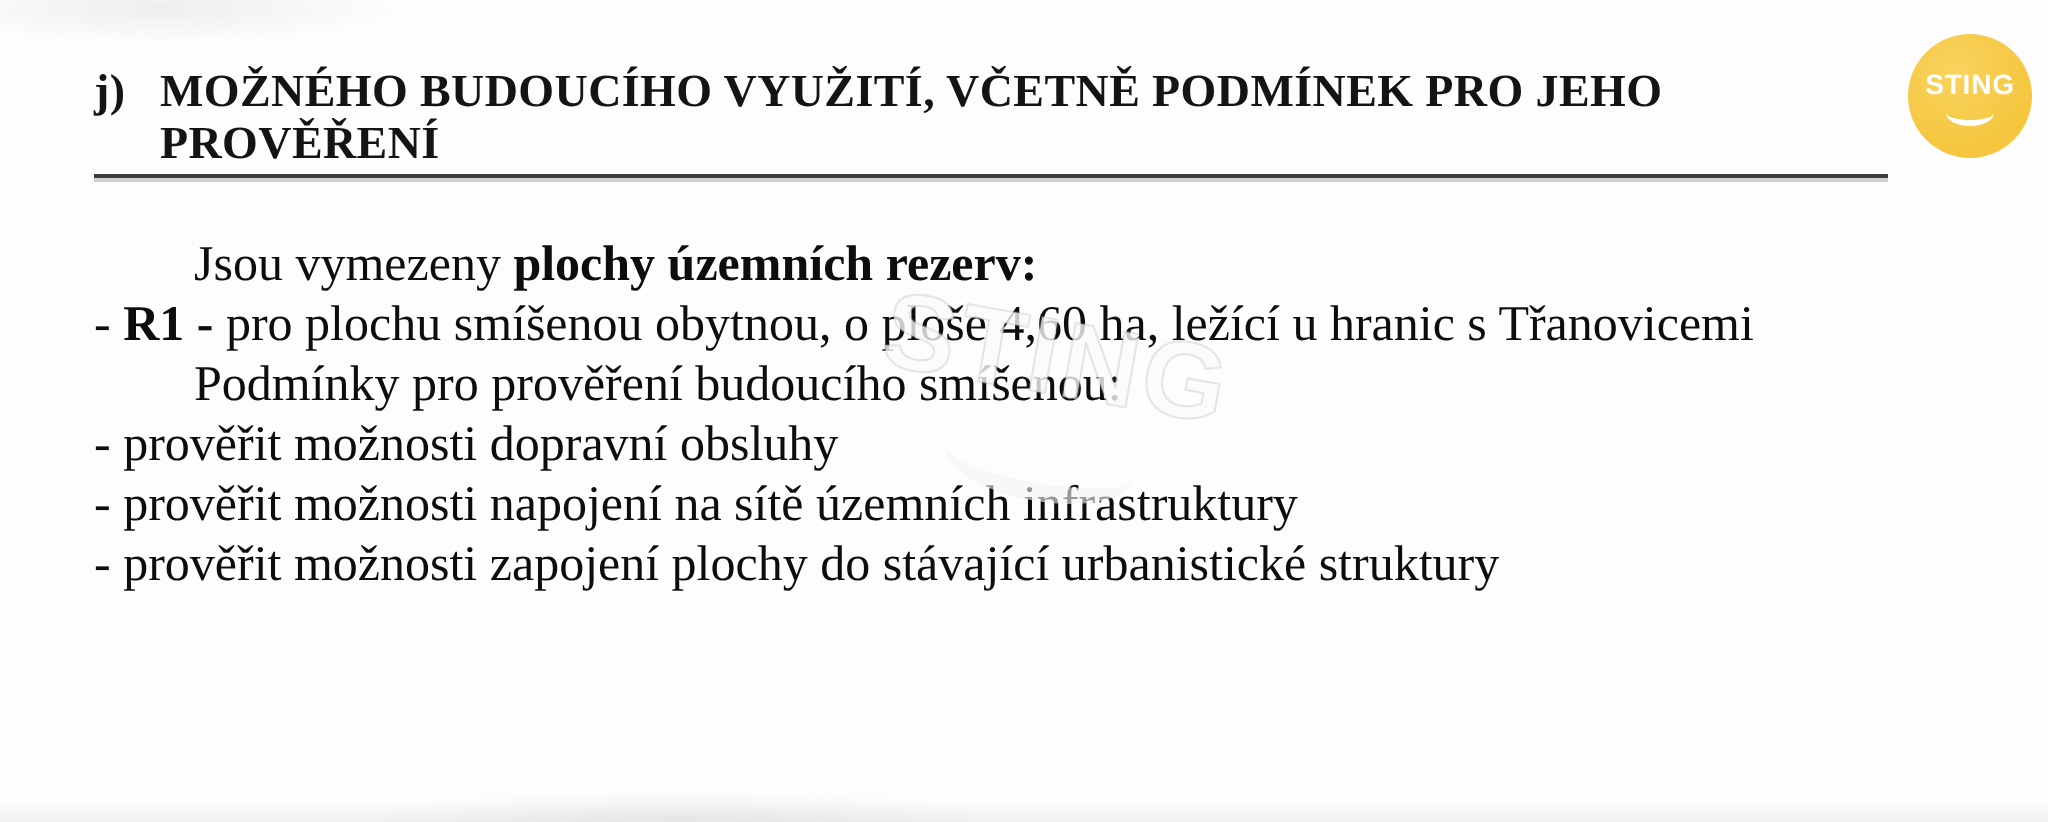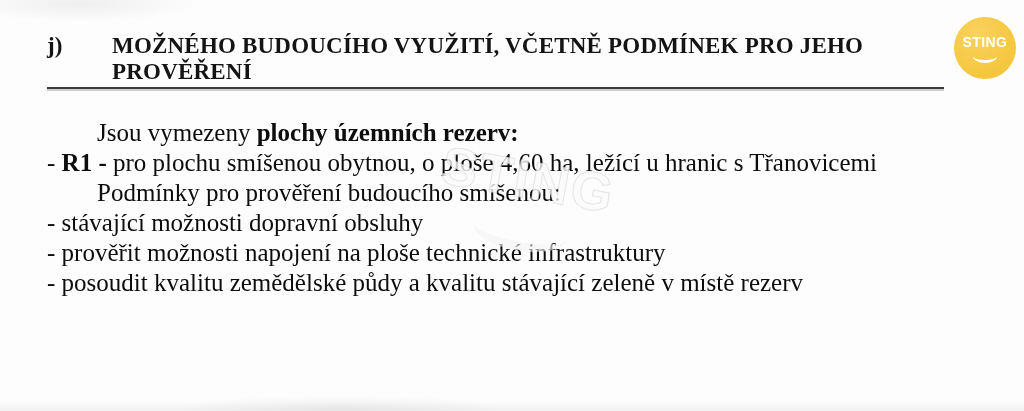--- a/index.html
+++ b/index.html
@@ -136,36 +136,36 @@
   }
 </style>
 </head>
 <body>
 
 <div class="page">
 
   <div class="heading">
     <span class="heading-label">j)</span>
     <span class="heading-lines">
-      <span style="display:block;margin-left:32px;">MOŽNÉHO BUDOUCÍHO VYUŽITÍ, VČETNĚ PODMÍNEK PRO JEHO PROVĚŘENÍ</span>
+      <span style="display:block;">MOŽNÉHO BUDOUCÍHO VYUŽITÍ, VČETNĚ PODMÍNEK PRO JEHO PROVĚŘENÍ</span>
     </span>
   </div>
   <div class="heading-rule"></div>
 
   <div class="body-text">
     <p class="indent"><span>Jsou vymezeny </span><span class="b">plochy územních rezerv:</span></p>
 
     <p><span>- </span><span class="b">R1 -</span><span> pro plochu smíšenou obytnou, o ploše 4,60 ha, ležící u hranic s Třanovicemi</span></p>
 
 
     <p class="indent">Podmínky pro prověření budoucího smíšenou:</p>
 
-    <p>- stávající možnosti dopravní obsluhy</p>
-    <p>- prověřit možnosti napojení na ploše technické infrastruktury</p>
-    <p>- posoudit kvalitu zemědělské půdy a kvalitu stávající zeleně v místě rezerv</p>
+    <p>- prověřit možnosti dopravní obsluhy</p>
+    <p>- prověřit možnosti napojení na sítě územních infrastruktury</p>
+    <p>- prověřit možnosti zapojení plochy do stávající urbanistické struktury</p>
   </div>
 
   <div class="watermark">
     <span class="watermark-text">STING</span>
     <span class="watermark-smile"></span>
   </div>
 
   <div class="logo-badge">
     <span class="logo-text">STING</span>
     <span class="logo-smile"></span>

